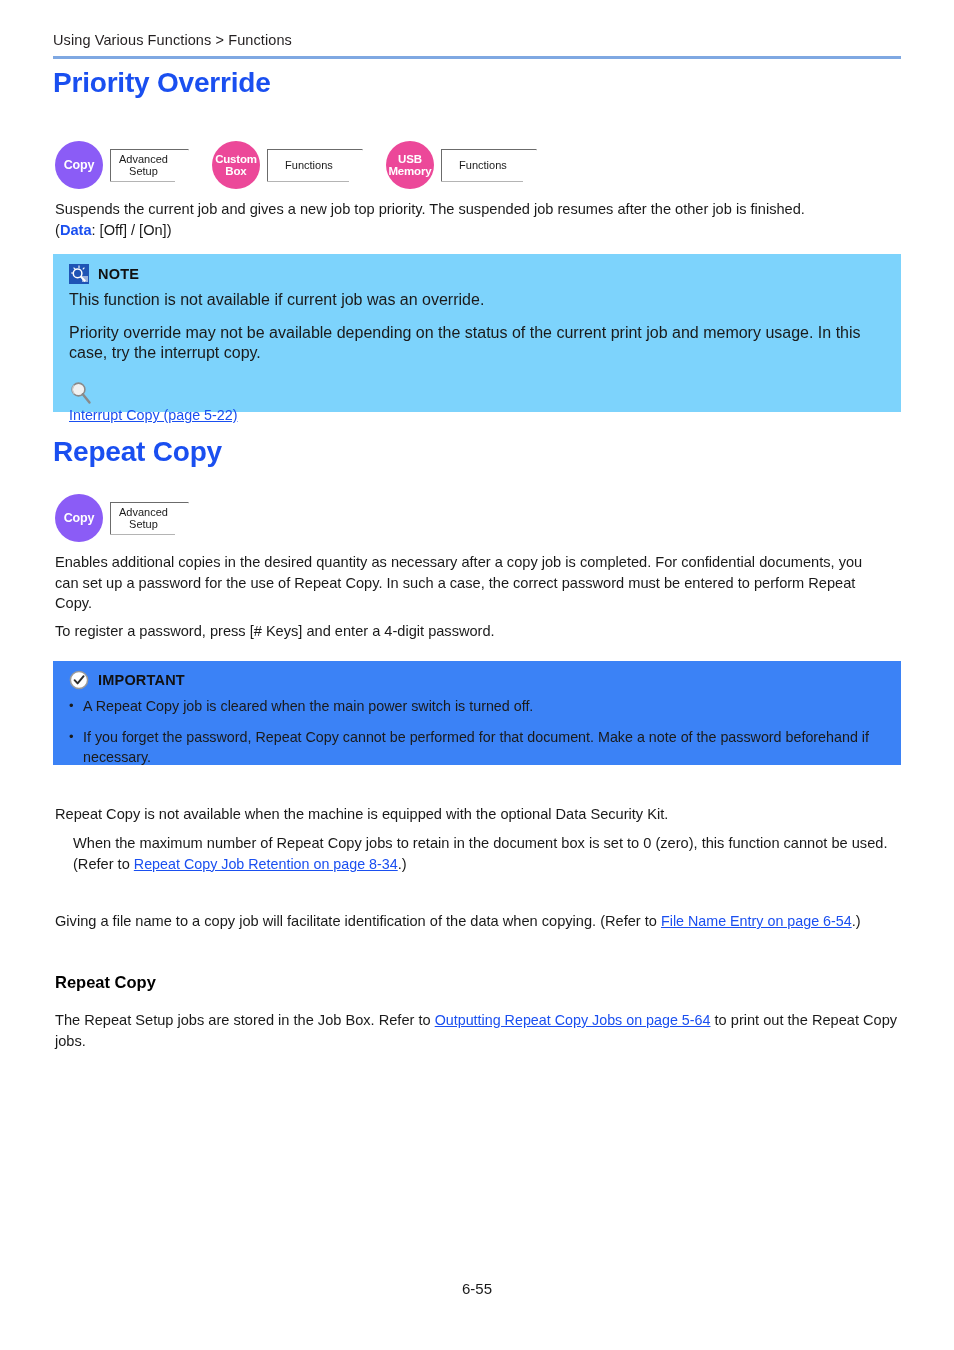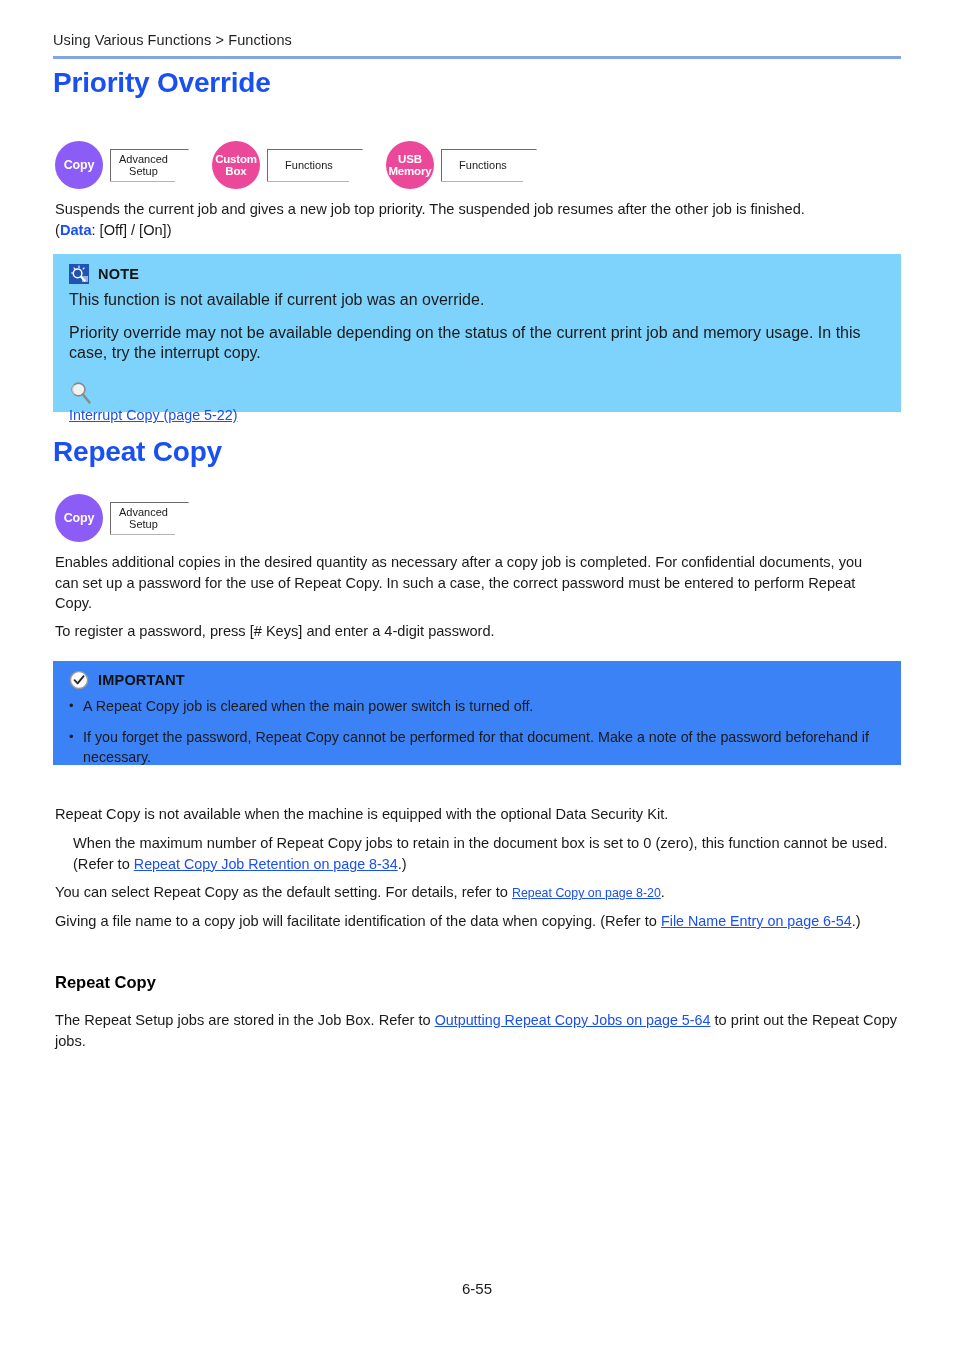--- a/index.html
+++ b/index.html
@@ -356,23 +356,20 @@
       <span class="btext">If you forget the password, Repeat Copy cannot be performed for that document. Make a note of the password beforehand if necessary.</span>
     </div>
   </div>
 
   <p class="body" id="p-after1">Repeat Copy is not available when the machine is equipped with the optional Data Security Kit.</p>
 
   <p class="body" id="p-after2">
     <span>When the maximum number of Repeat Copy jobs to retain in the document box is set to 0 (zero), this function cannot be used. (Refer to </span><a class="doclink" href="#">Repeat Copy Job Retention on page 8-34</a><span>.)</span>
   </p>
 
-  <p class="body" id="p-after3">
-    <span>You can select Repeat Copy as the default setting. For details, refer to </span><a class="doclink small" href="#">Repeat Copy on page 8-20</a><span>.</span>
-  </p>
 
   <p class="body" id="p-after4">
     <span>Giving a file name to a copy job will facilitate identification of the data when copying. (Refer to </span><a class="doclink" href="#">File Name Entry on page 6-54</a><span>.)</span>
   </p>
 
   <h2 class="sub-title">Repeat Copy</h2>
 
   <p class="body" id="p-final">
     <span>The Repeat Setup jobs are stored in the Job Box. Refer to </span><a class="doclink" href="#">Outputting Repeat Copy Jobs on page 5-64</a><span> to print out the Repeat Copy jobs.</span>
   </p>

